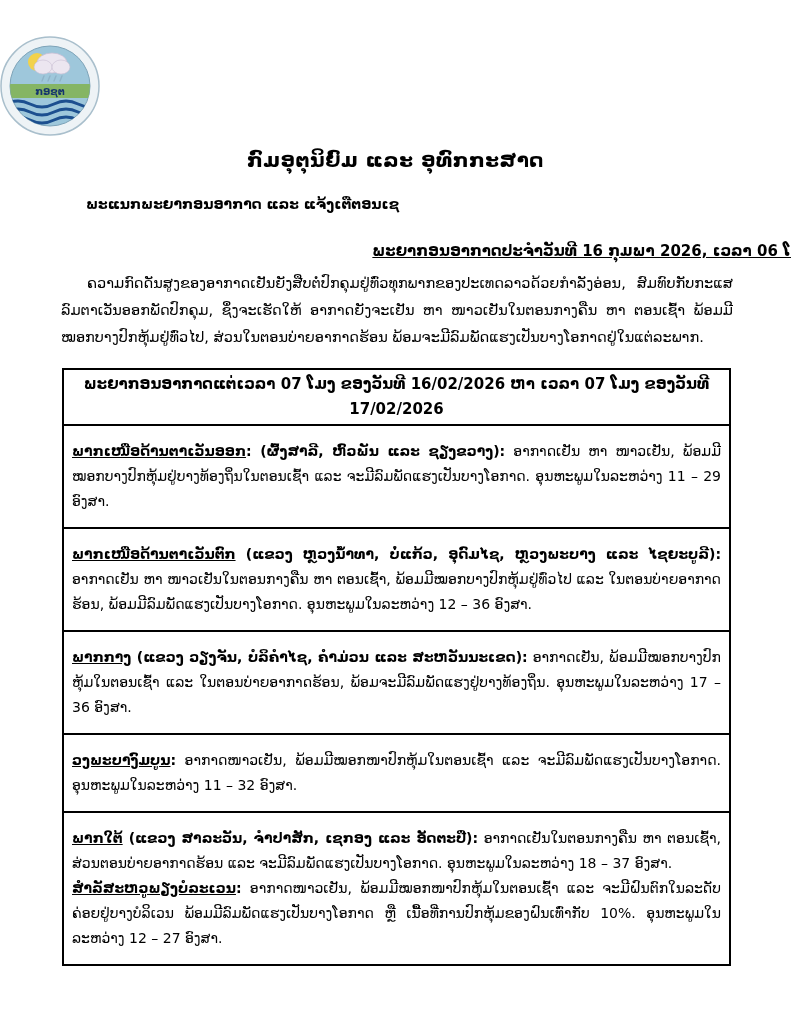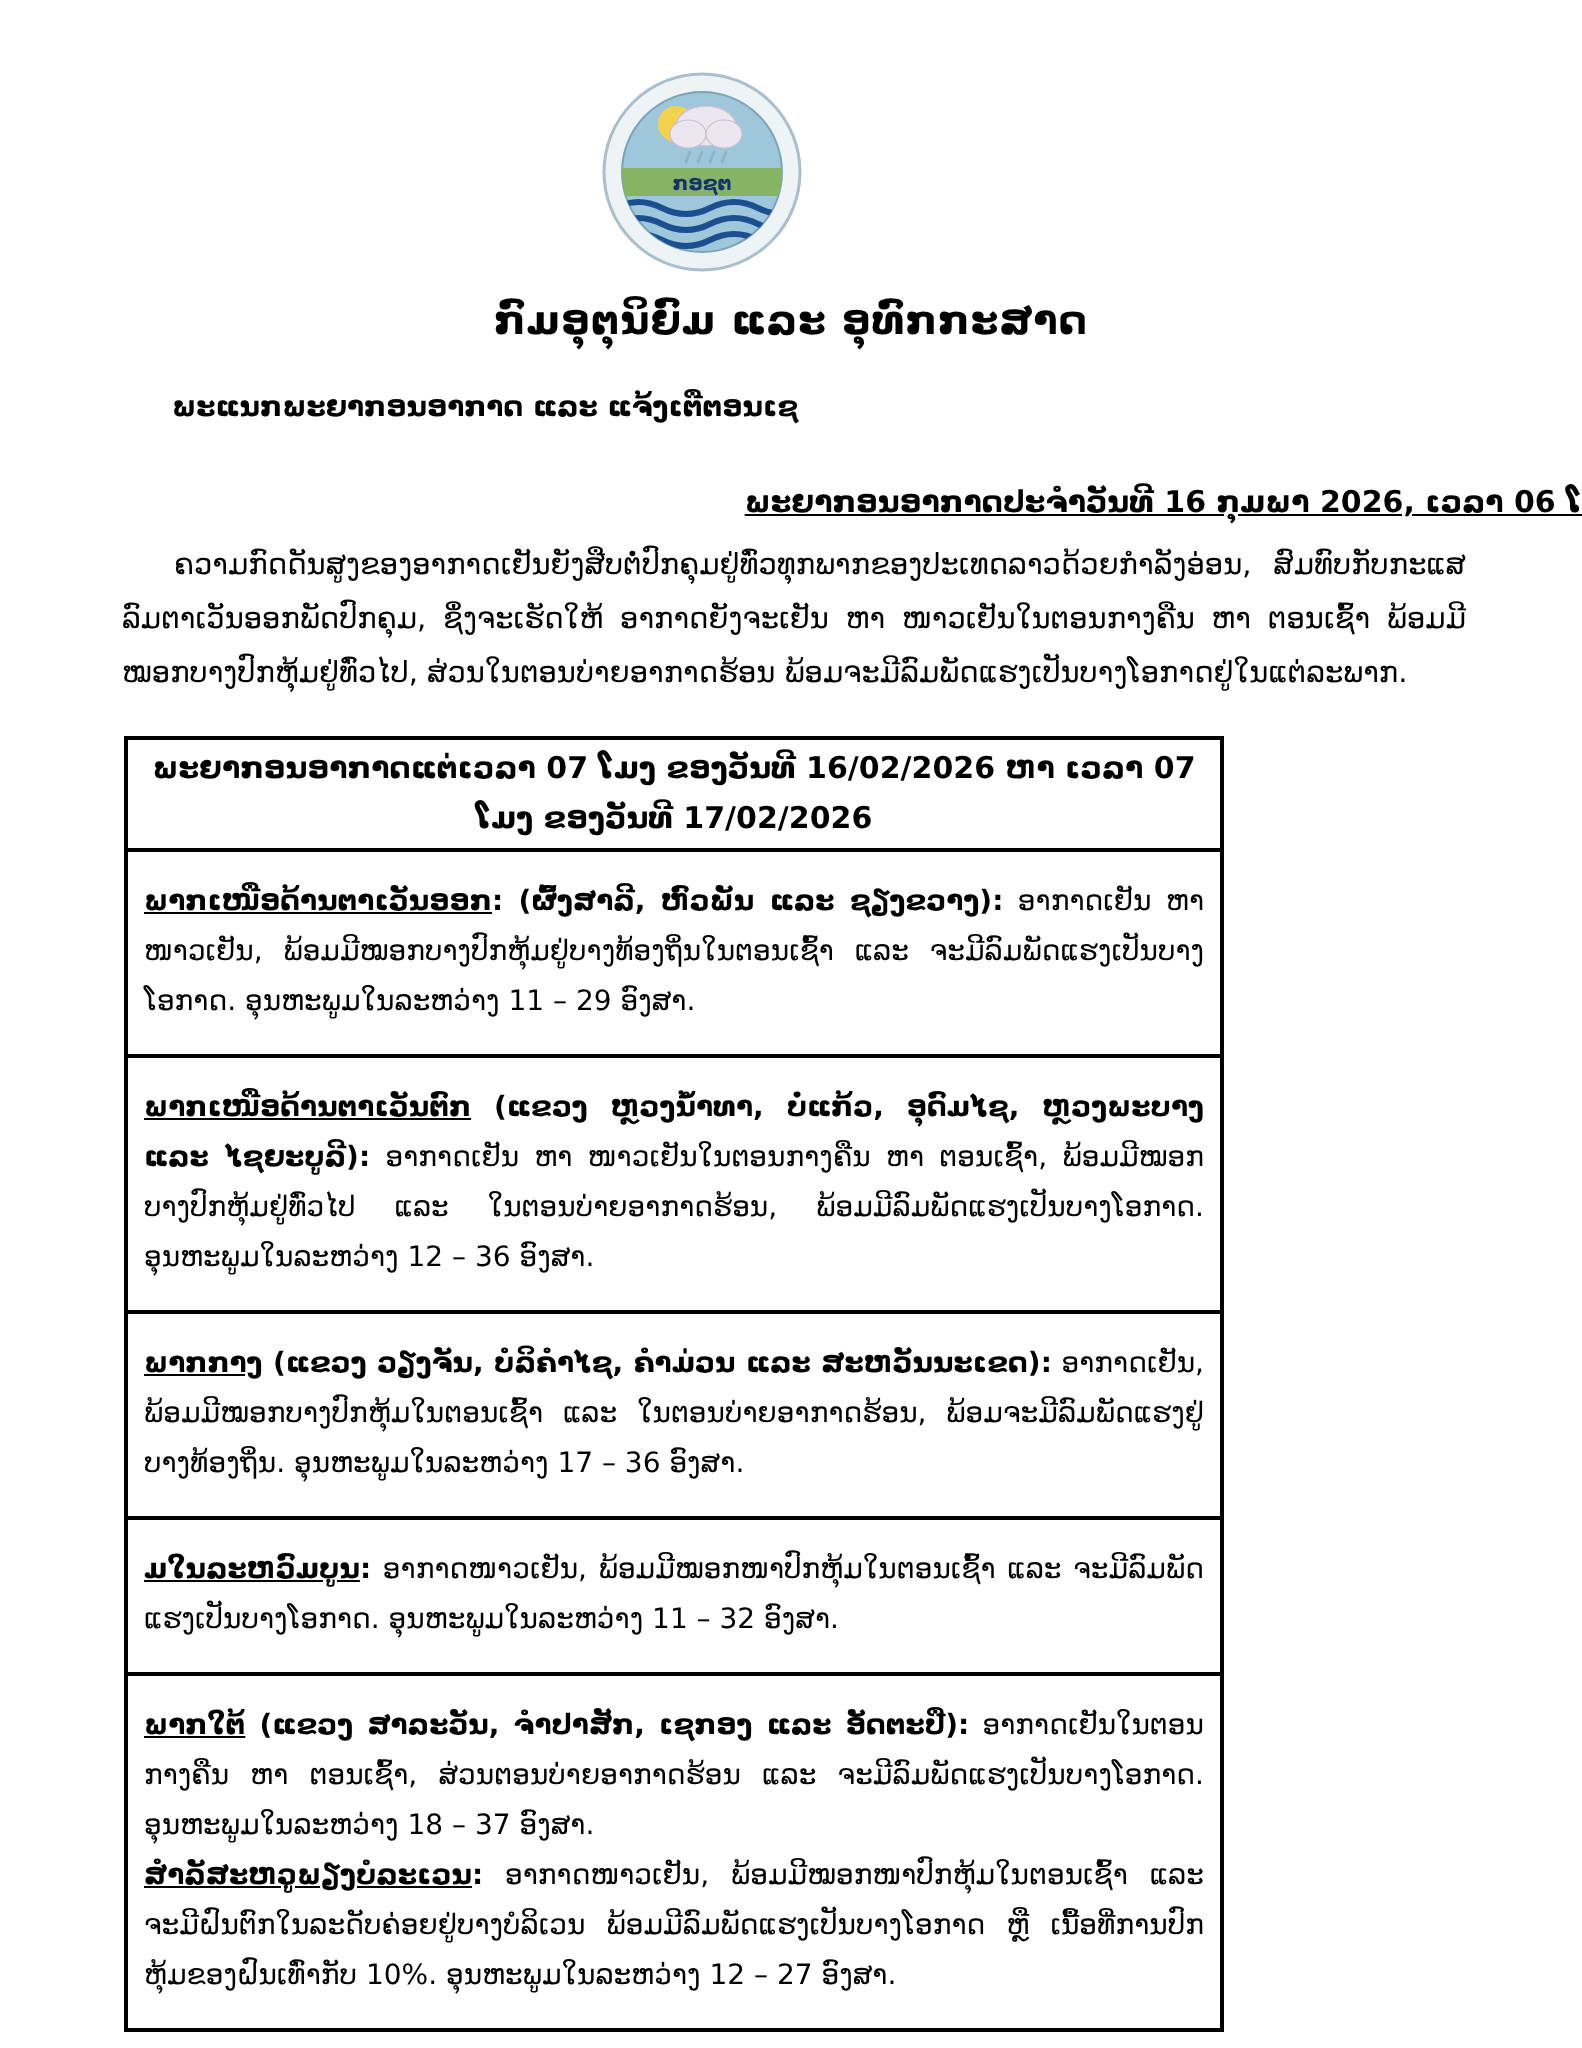--- a/index.html
+++ b/index.html
@@ -1,39 +1,39 @@
 <!DOCTYPE html>
 <html><head>
 <meta charset="utf-8">
 <style>
   html,body{margin:0;padding:0;background:#fff;}
   .page{
     position:relative;width:791px;height:1024px;background:#ffffff;
     font-family:"DejaVu Sans", sans-serif;color:#000;overflow:hidden;
   }
-  .logo-wrap{position:absolute;top:36px;left:0;width:701px;text-align:center;}
+  .logo-wrap{position:absolute;top:36px;left:0;width:701px;}
   .logo-wrap svg{width:100px;height:100px;}
   .org-title{
     position:absolute;top:148px;left:0;width:791px;text-align:center;
     font-size:20px;font-weight:bold;letter-spacing:0.5px;
   }
   .dept-line{
     position:absolute;top:196px;left:86px;
     font-size:14px;font-weight:bold;
   }
   .forecast-heading{
     position:absolute;top:242px;left:0;width:791px;text-align:right;
     font-size:15px;font-weight:bold;text-decoration:underline;padding-left:47px;
   }
   .intro{
     position:absolute;top:270px;left:61px;width:672px;
     font-size:14.5px;line-height:27px;text-align:justify;text-indent:26px;
   }
   .fc-table{
-    position:absolute;top:368px;left:62px;width:550px;
+    position:absolute;top:368px;left:62px;width:669px;
     border-collapse:collapse;table-layout:fixed;
   }
   .fc-table td{
     border:2px solid #000;padding:13px 8px;vertical-align:top;
     font-size:14px;line-height:25px;text-align:justify;
     overflow:hidden;box-sizing:border-box;
   }
   .fc-table td.hdr{
     height:39px;text-align:center;font-weight:bold;font-size:15px;
     vertical-align:middle;padding:2px 8px;
@@ -105,21 +105,21 @@
             <p class="cell-p"><span class="head">ພາກເໜືອດ້ານຕາເວັນຕົກ</span><span class="bold"> (ແຂວງ ຫຼວງນ້ຳທາ, ບໍ່ແກ້ວ, ອຸດົມໄຊ, ຫຼວງພະບາງ ແລະ ໄຊຍະບູລີ):</span><span>  ອາກາດເຢັນ ຫາ ໜາວເຢັນໃນຕອນກາງຄືນ ຫາ ຕອນເຊົ້າ, ພ້ອມມີໝອກບາງປົກຫຸ້ມຢູ່ທົ່ວໄປ ແລະ ໃນຕອນບ່າຍອາກາດຮ້ອນ, ພ້ອມມີລົມພັດແຮງເປັນບາງໂອກາດ. ອຸນຫະພູມໃນລະຫວ່າງ 12 – 36 ອົງສາ.</span></p>
           </td>
     </tr>
     <tr>
       <td class="r4">
             <p class="cell-p"><span class="head">ພາກກາງ</span><span class="bold"> (ແຂວງ ວຽງຈັນ, ບໍລິຄຳໄຊ, ຄຳມ່ວນ ແລະ ສະຫວັນນະເຂດ):</span><span>  ອາກາດເຢັນ, ພ້ອມມີໝອກບາງປົກຫຸ້ມໃນຕອນເຊົ້າ ແລະ ໃນຕອນບ່າຍອາກາດຮ້ອນ, ພ້ອມຈະມີລົມພັດແຮງຢູ່ບາງທ້ອງຖິ່ນ. ອຸນຫະພູມໃນລະຫວ່າງ 17 – 36 ອົງສາ.</span></p>
           </td>
     </tr>
     <tr>
       <td class="r5">
-            <p class="cell-p"><span class="head">ມໃນລະຫວົມບູນ</span><span class="bold">:</span><span>  ອາກາດໜາວເຢັນ, ພ້ອມມີໝອກໜາປົກຫຸ້ມໃນຕອນເຊົ້າ ແລະ ຈະມີລົມພັດແຮງເປັນບາງໂອກາດ. ອຸນຫະພູມໃນລະຫວ່າງ 11 – 32 ອົງສາ.</span></p>
+            <p class="cell-p"><span class="head">ວງພະບາງົມບູນ</span><span class="bold">:</span><span>  ອາກາດໜາວເຢັນ, ພ້ອມມີໝອກໜາປົກຫຸ້ມໃນຕອນເຊົ້າ ແລະ ຈະມີລົມພັດແຮງເປັນບາງໂອກາດ. ອຸນຫະພູມໃນລະຫວ່າງ 11 – 32 ອົງສາ.</span></p>
           </td>
     </tr>
     <tr>
       <td class="r6">
         <p class="cell-p"><span class="head">ພາກໃຕ້</span><span class="bold"> (ແຂວງ ສາລະວັນ, ຈຳປາສັກ, ເຊກອງ ແລະ ອັດຕະປື):</span><span>  ອາກາດເຢັນໃນຕອນກາງຄືນ ຫາ ຕອນເຊົ້າ, ສ່ວນຕອນບ່າຍອາກາດຮ້ອນ ແລະ ຈະມີລົມພັດແຮງເປັນບາງໂອກາດ. ອຸນຫະພູມໃນລະຫວ່າງ 18 – 37 ອົງສາ.</span></p>
         <p class="cell-p"><span class="head">ສໍາລັສະຫວູພຽງບໍລະເວນ</span><span class="bold">:</span><span>  ອາກາດໜາວເຢັນ, ພ້ອມມີໝອກໜາປົກຫຸ້ມໃນຕອນເຊົ້າ ແລະ ຈະມີຝົນຕົກໃນລະດັບຄ່ອຍຢູ່ບາງບໍລິເວນ ພ້ອມມີລົມພັດແຮງເປັນບາງໂອກາດ ຫຼື ເນື້ອທີ່ການປົກຫຸ້ມຂອງຝົນເທົ່າກັບ 10%. ອຸນຫະພູມໃນລະຫວ່າງ 12 – 27 ອົງສາ.</span></p>
       </td>
     </tr>
   </tbody>
     </table>

